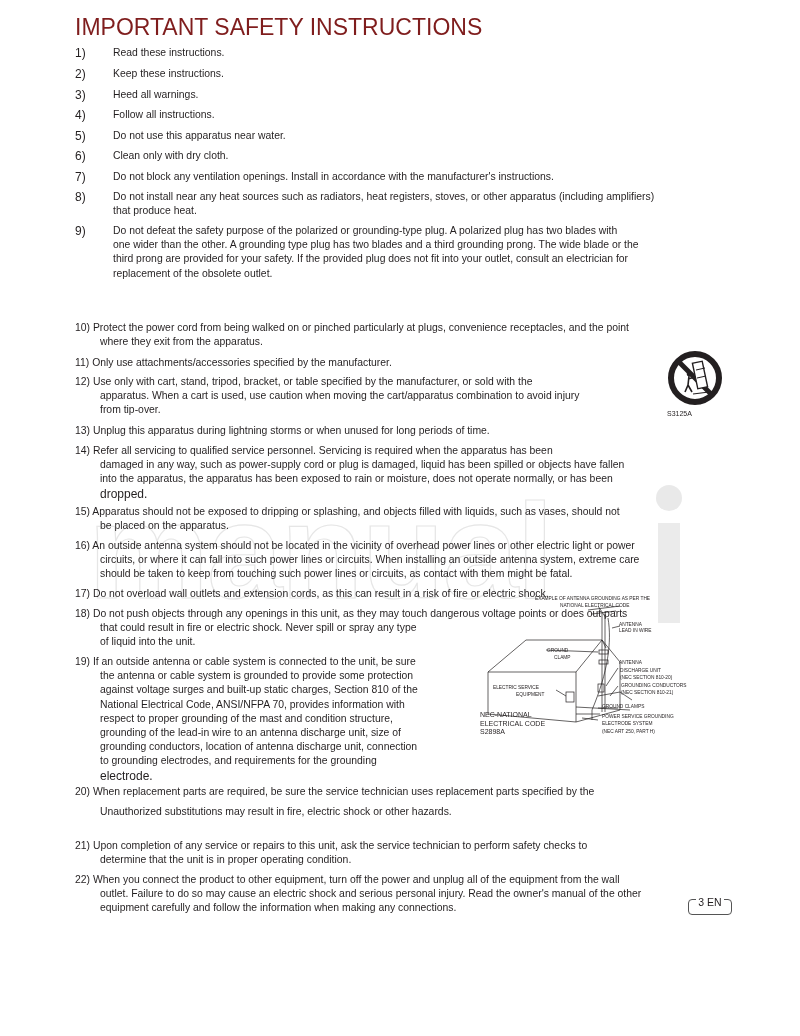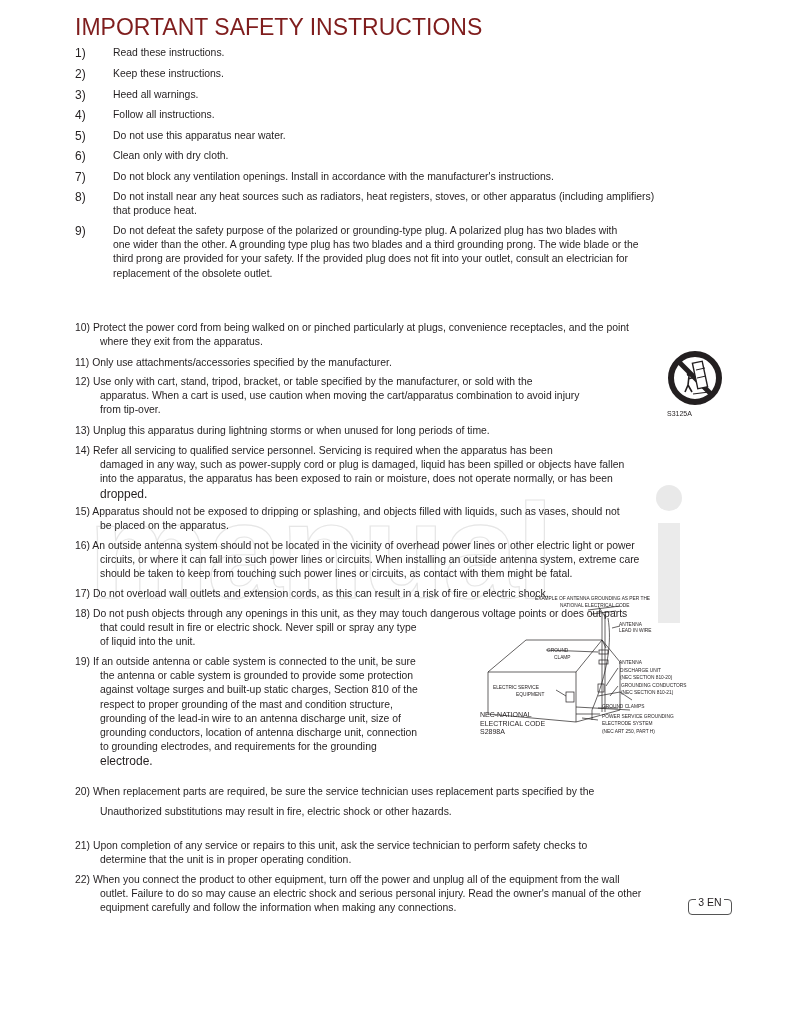--- a/index.html
+++ b/index.html
@@ -134,20 +134,21 @@
 </div>
 <div class="item long" style="top:571px">
   <span class="txt"><span class="lead">18)</span> <span>Do not push objects through any openings in this unit, as they may touch dangerous voltage points or does out parts</span></span>
   <span class="txt">that could result in fire or electric shock. Never spill or spray any type</span>
   <span class="txt">of liquid into the unit.</span>
 </div>
 <div class="item long" style="top:619px">
   <span class="txt"><span class="lead">19)</span> <span>If an outside antenna or cable system is connected to the unit, be sure</span></span>
   <span class="txt">the antenna or cable system is grounded to provide some protection</span>
   <span class="txt">against voltage surges and built-up static charges, Section 810 of the</span>
+  <span class="txt">National Electrical Code, ANSI/NFPA 70, provides information with</span>
   <span class="txt">respect to proper grounding of the mast and condition structure,</span>
   <span class="txt">grounding of the lead-in wire to an antenna discharge unit, size of</span>
   <span class="txt">grounding conductors, location of antenna discharge unit, connection</span>
   <span class="txt">to grounding electrodes, and requirements for the grounding</span>
   <span class="txt lg">electrode.</span>
 </div>
 <div class="item long" style="top:749px">
   <span class="txt"><span class="lead">20)</span> <span>When replacement parts are required, be sure the service technician uses replacement parts specified by the</span></span>
   <span class="txt" style="margin-top:6px">Unauthorized substitutions may result in fire, electric shock or other hazards.</span>
 </div>

